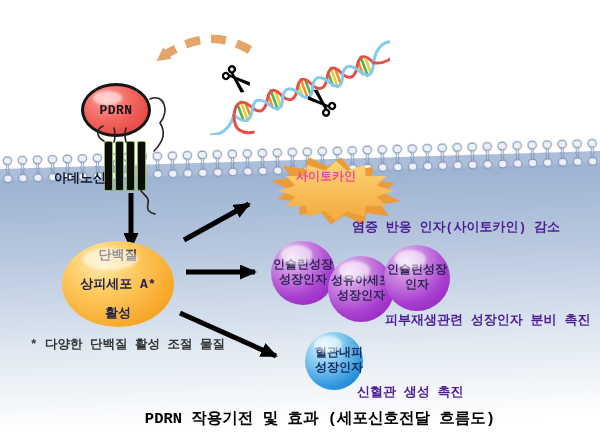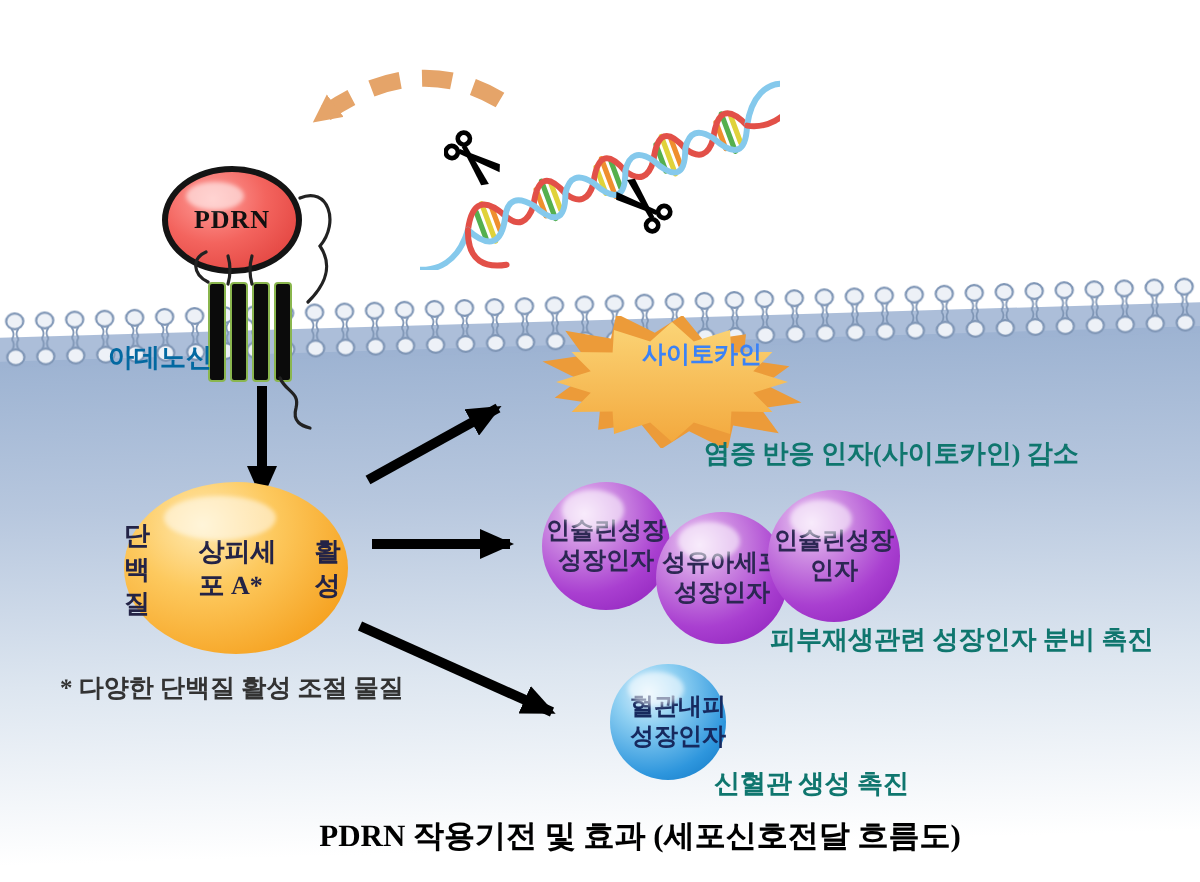--- a/index.html
+++ b/index.html
@@ -1,18 +1,18 @@
 <!DOCTYPE html>
 <html><head>
 <meta charset="utf-8">
 <style>
   html,body{margin:0;padding:0;background:#fff;}
   .stage{
     position:relative;width:600px;height:441px;overflow:hidden;background:#fff;
-    font-family:Liberation Serif, serif;
+    font-family:Liberation Mono, monospace;
   }
   .abs{position:absolute;}
 
   
   .cytoplasm{
     left:-30px;top:172px;width:660px;height:252px;
     transform:rotate(-1.7deg);
     background:linear-gradient(180deg,#9db3d2 0%,#b7c7de 30%,#dde6f0 65%,rgba(247,250,253,0) 100%);
     z-index:1;
   }
@@ -32,39 +32,39 @@
 
   
   .receptor{left:104px;top:141px;display:flex;gap:2px;z-index:5;}
   .receptor .bar{
     width:7px;height:48px;background:#0b0b0b;border:1.5px solid #8ab64e;border-radius:2px;
   }
   .squiggles{z-index:6;}
 
   .adeno-label{
     left:26px;top:170px;width:108px;text-align:center;z-index:6;
-    font-weight:bold;font-size:13px;color:#0369a1;line-height:17px;
+    font-weight:bold;font-size:13px;color:#0f172a;line-height:17px;
   }
 
   
   .arrows{left:0;top:0;width:600px;height:441px;z-index:4;pointer-events:none;}
 
   
   .burst{left:266px;top:158px;width:140px;height:66px;z-index:5;}
   .burst-label{
-    left:285px;top:169px;width:132px;text-align:center;z-index:6;color:#3b82f6;
+    left:260px;top:169px;width:132px;text-align:center;z-index:6;color:#ec4899;
     font-weight:bold;font-size:12px;line-height:16px;
   }
   .burst-label .l2{font-size:11.5px;}
 
   
   .kinase{
     left:62px;top:241px;width:112px;height:86px;border-radius:50%;z-index:5;
     background:radial-gradient(ellipse at 35% 25%, #ffeab2 0%, #fdc95e 35%, #f6a424 78%, #ee9314 100%);
-    display:flex;flex-direction:row;align-items:center;justify-content:center;
+    display:flex;flex-direction:column;align-items:center;justify-content:center;
     font-weight:bold;font-size:13px;color:#232346;line-height:17px;text-align:left;gap:12px;
   }
   .kinase::before{
     content:"";position:absolute;left:18%;top:8%;width:50%;height:26%;
     background:rgba(255,255,255,.5);border-radius:50%;filter:blur(1px);
   }
 
   
   .sphere{
     border-radius:50%;display:flex;flex-direction:column;align-items:center;justify-content:center;
@@ -80,21 +80,21 @@
   }
   .blue{
     background:radial-gradient(circle at 33% 25%, #dff1fc 0%, #8fd0f2 28%, #2e96dd 70%, #0d72c0 100%);
     color:#16295e;
   }
   .gf1{left:271px;top:241px;width:64px;height:64px;}
   .gf2{left:328px;top:256px;width:66px;height:66px;}
   .gf3{left:384px;top:245px;width:66px;height:66px;}
   .gf4{left:305px;top:332px;width:58px;height:58px;align-items:flex-end;}
 
-  .note{z-index:6;font-weight:bold;font-size:13px;color:#0f766e;white-space:nowrap;}
+  .note{z-index:6;font-weight:bold;font-size:13px;color:#4c1d95;white-space:nowrap;}
   .note-inflammation{left:352px;top:218px;}
   .note-skin{left:385px;top:311px;}
   .note-vessel{left:357px;top:383px;}
   .footnote{left:30px;top:336px;z-index:6;font-weight:bold;font-size:12.5px;color:#333;white-space:nowrap;}
 
   .caption{
     left:60px;top:408px;width:520px;text-align:center;z-index:6;
     font-weight:bold;font-size:15.5px;color:#000;white-space:nowrap;
   }
   .art{z-index:3;}

